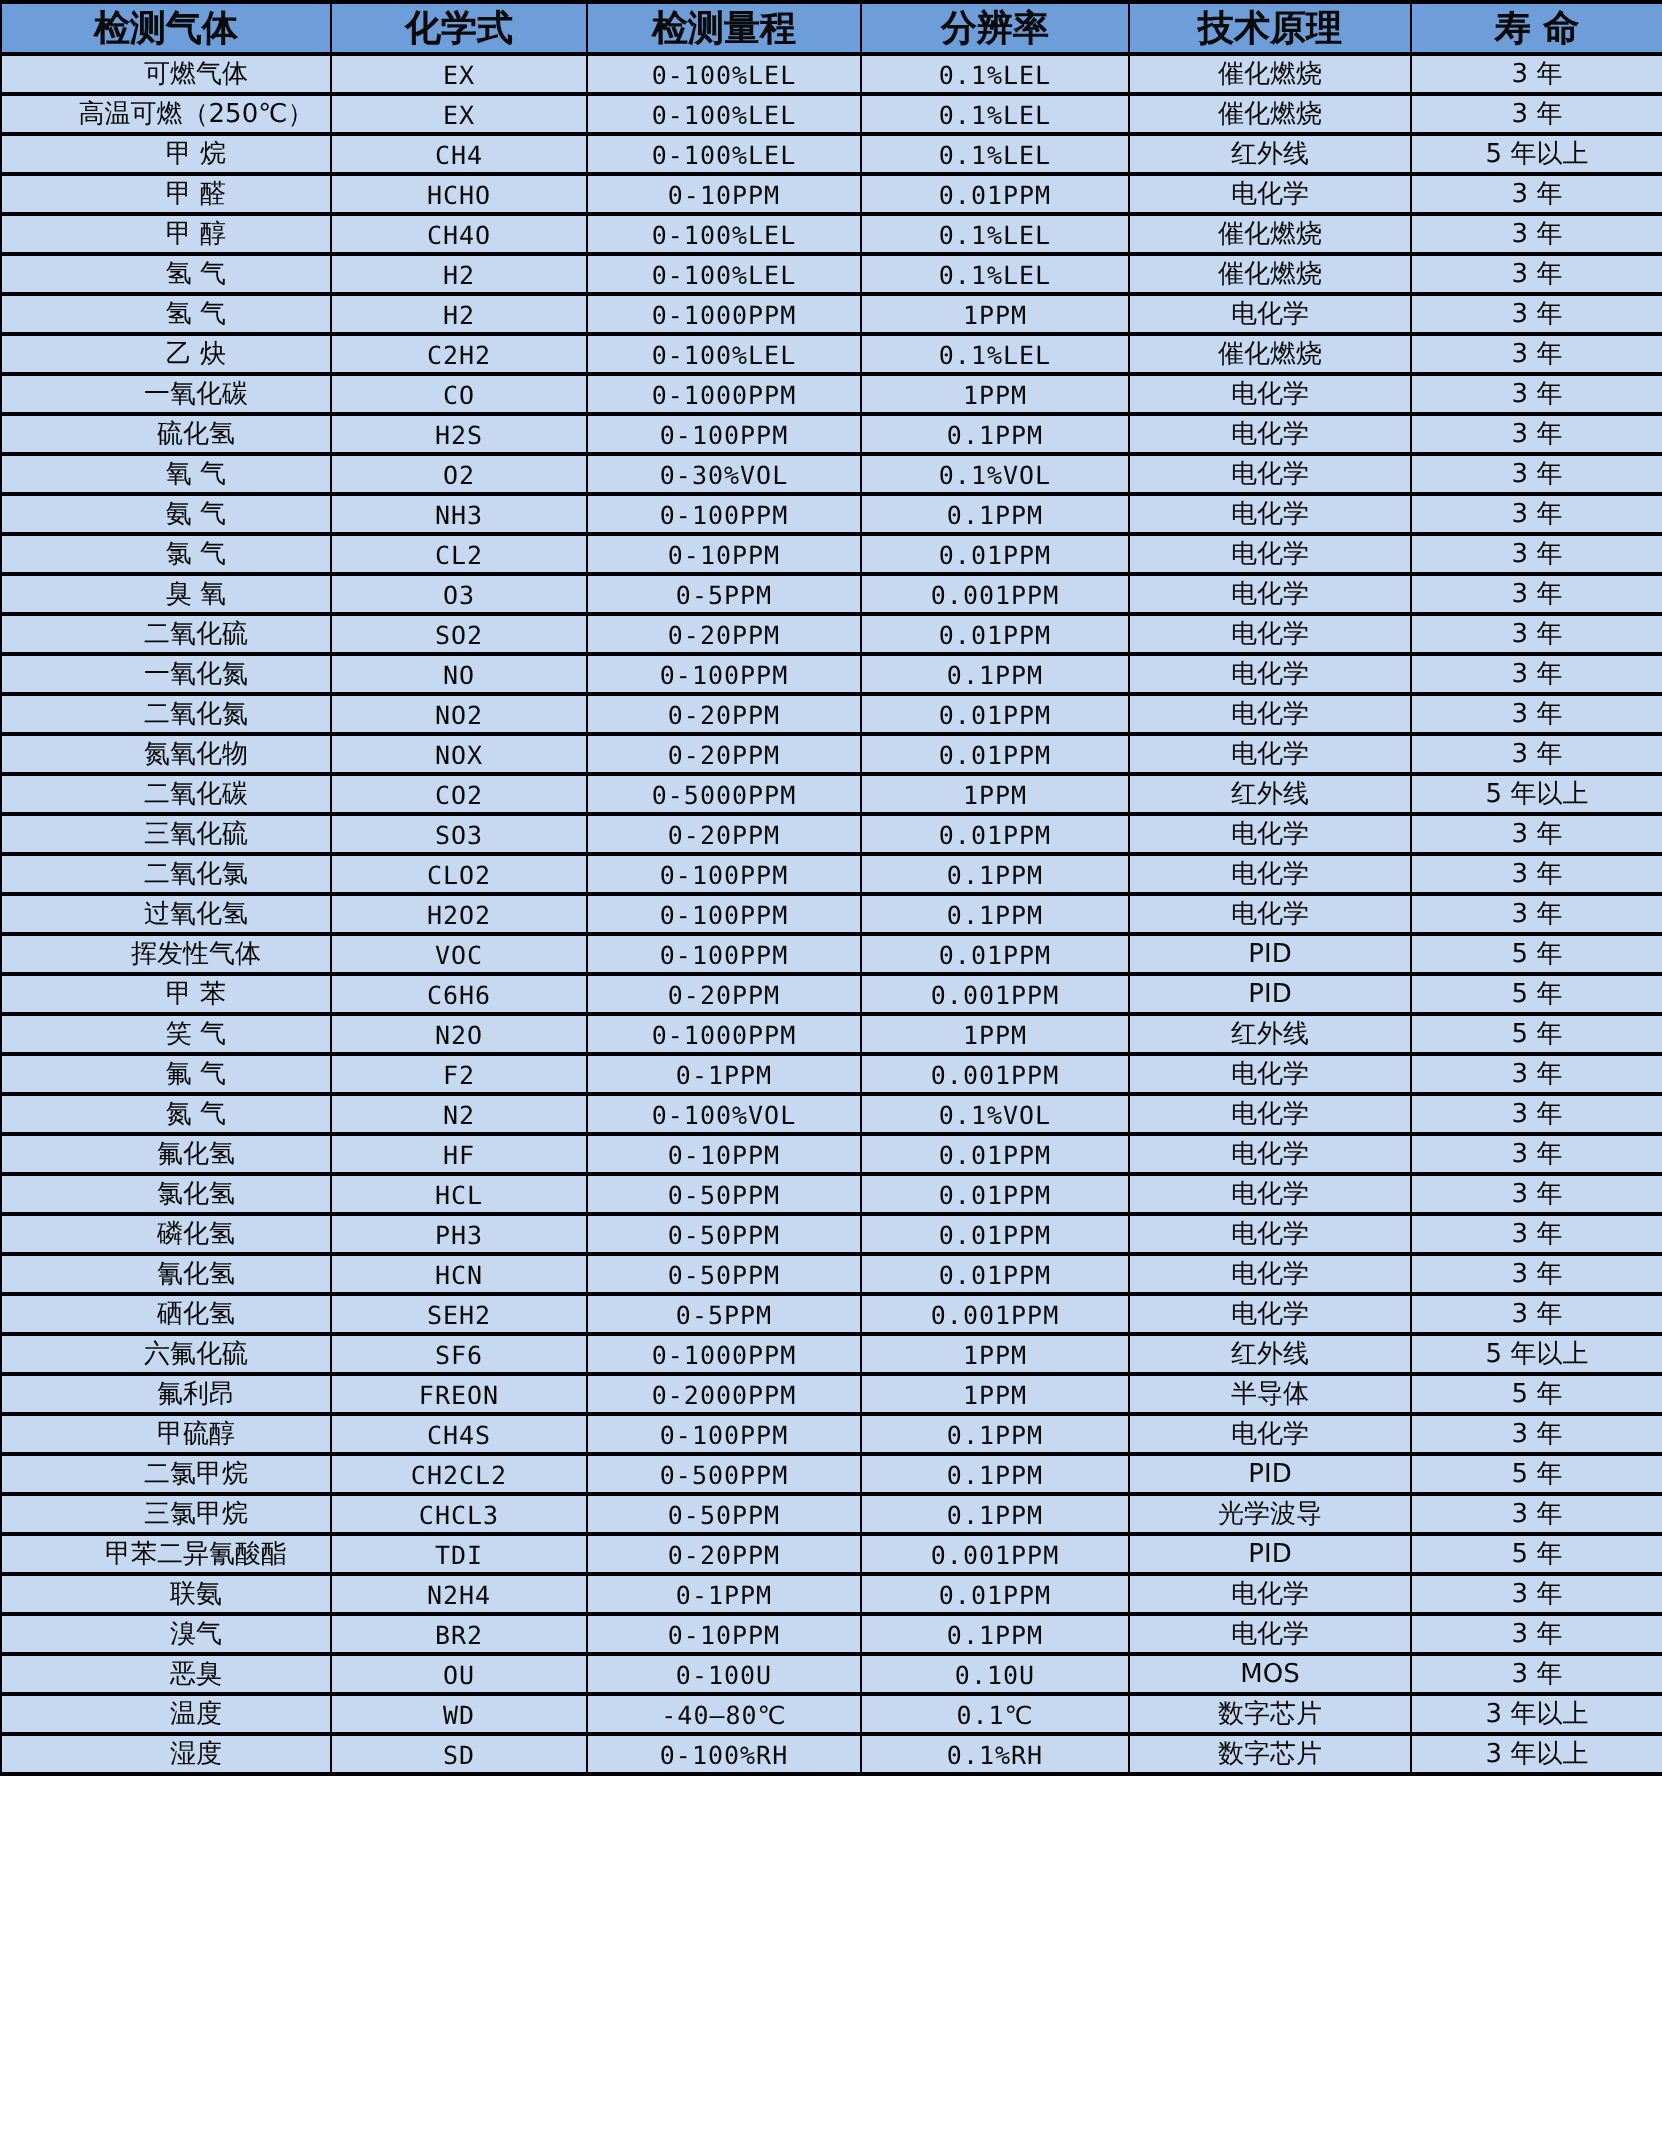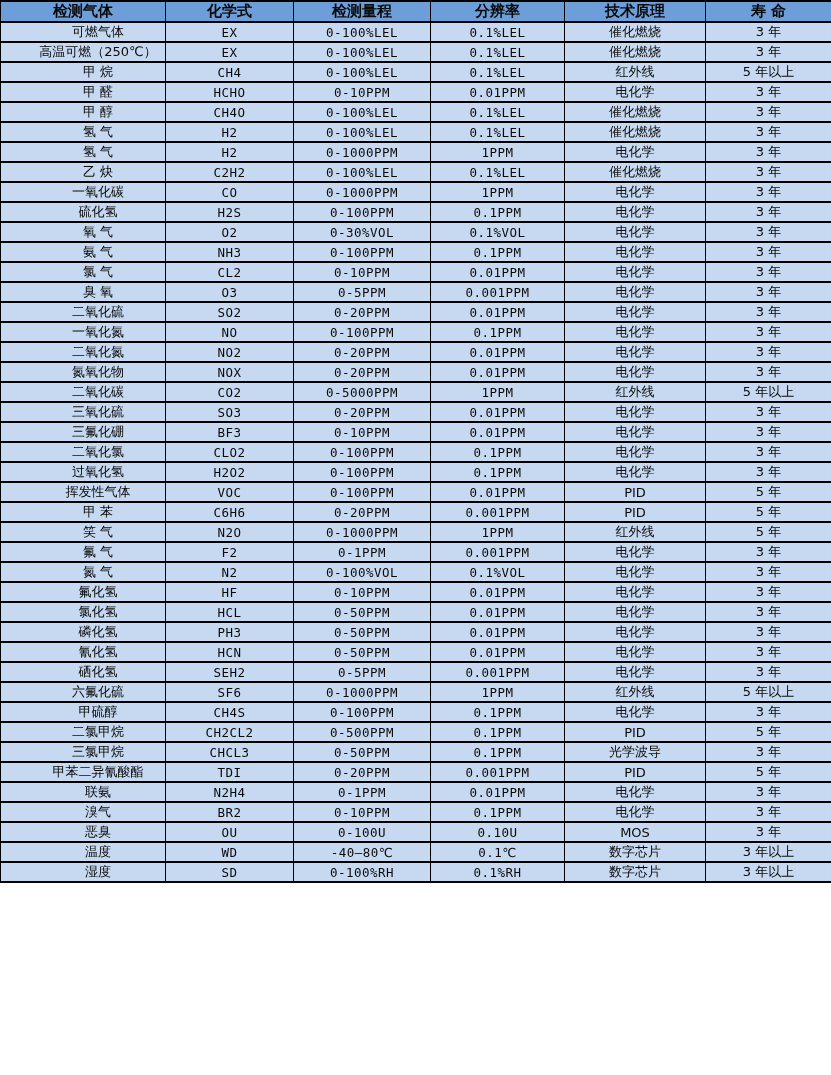--- a/index.html
+++ b/index.html
@@ -24,21 +24,21 @@
     white-space:nowrap;
     padding:0 2px;
     border-left:1px solid var(--border);
     border-right:1px solid var(--border);
     border-top:2px solid var(--border);
     border-bottom:2px solid var(--border);
   }
   th{
     background:var(--header-bg);
     height:19px;
-    font-size:15px;
+    font-size:18px;
     font-weight:bold;
     font-family:"DejaVu Sans","Liberation Sans",sans-serif;
   }
   td{
     background:var(--row-bg);
     height:17.45px;
     font-size:13px;
   }
   td.gas{font-size:13px;font-family:"DejaVu Sans",sans-serif;padding-left:32px;}
   td.latin{font-family:"DejaVu Sans Mono","DejaVu Sans",monospace;font-size:12.5px;letter-spacing:0.5px;}
@@ -241,28 +241,20 @@
 
   <tr>
     <td class="gas cn">三氧化硫</td>
     <td class="latin">SO3</td>
     <td class="latin">0-20PPM</td>
     <td class="latin">0.01PPM</td>
     <td class="cn">电化学</td>
     <td class="cn">3 年</td>
   </tr>
 
-  <tr>
-    <td class="gas cn">三氟化硼</td>
-    <td class="latin">BF3</td>
-    <td class="latin">0-10PPM</td>
-    <td class="latin">0.01PPM</td>
-    <td class="cn">电化学</td>
-    <td class="cn">3 年</td>
-  </tr>
 
   <tr>
     <td class="gas cn">二氧化氯</td>
     <td class="latin">CLO2</td>
     <td class="latin">0-100PPM</td>
     <td class="latin">0.1PPM</td>
     <td class="cn">电化学</td>
     <td class="cn">3 年</td>
   </tr>
 
@@ -369,20 +361,28 @@
   <tr>
     <td class="gas cn">六氟化硫</td>
     <td class="latin">SF6</td>
     <td class="latin">0-1000PPM</td>
     <td class="latin">1PPM</td>
     <td class="cn">红外线</td>
     <td class="cn">5 年以上</td>
   </tr>
 
 
+  <tr>
+    <td class="gas cn">氟利昂</td>
+    <td class="latin">FREON</td>
+    <td class="latin">0-2000PPM</td>
+    <td class="latin">1PPM</td>
+    <td class="cn">半导体</td>
+    <td class="cn">5 年</td>
+  </tr>
 
   <tr>
     <td class="gas cn">甲硫醇</td>
     <td class="latin">CH4S</td>
     <td class="latin">0-100PPM</td>
     <td class="latin">0.1PPM</td>
     <td class="cn">电化学</td>
     <td class="cn">3 年</td>
   </tr>
 

